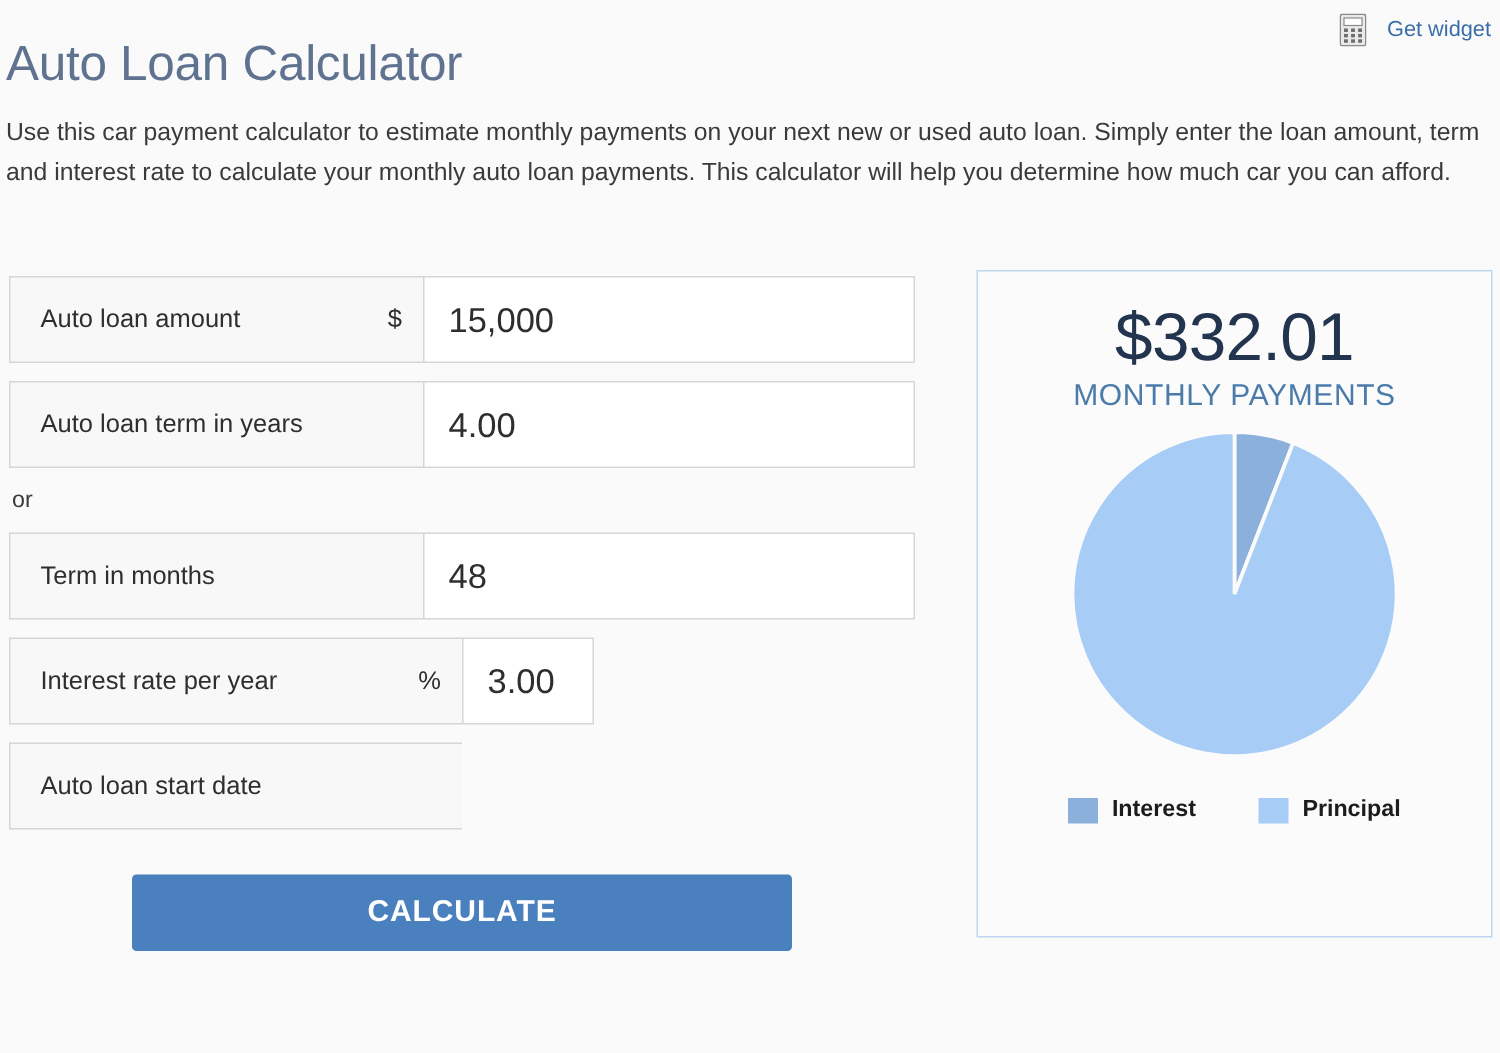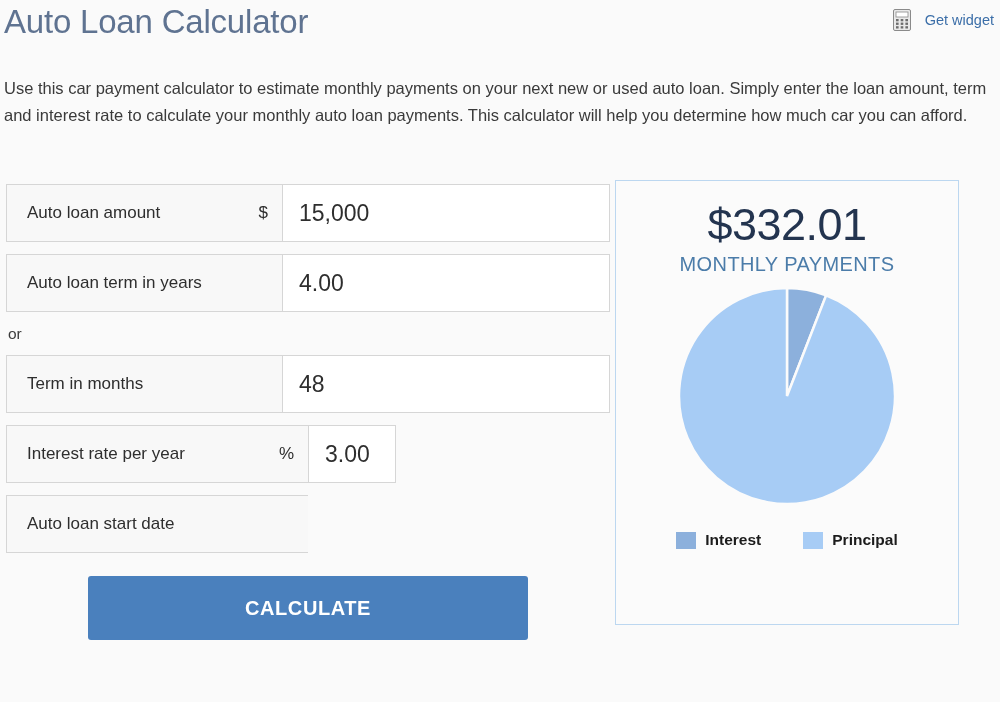--- a/index.html
+++ b/index.html
@@ -18,21 +18,21 @@
 
   
   #header {
     position: relative;
     padding: 0 0 0 4px;
     height: 48px;
   }
   #page-title {
     position: absolute;
     left: 4px;
-    top: 0;
+    top: 20px;
     font-size: 33px;
     font-weight: 400;
     color: #5f7391;
     letter-spacing: -0.2px;
     margin: 0;
     line-height: 44px;
   }
   #widget-link {
     position: absolute;
     right: 6px;
@@ -66,21 +66,21 @@
 
   
   #form-col {
     position: absolute;
     left: 6px;
     top: 184px;
     width: 604px;
   }
   #result-col {
     position: absolute;
-    left: 615px;
+    left: 651px;
     top: 180px;
     width: 344px;
     height: 445px;
     background: #fbfbfb;
     border: 1px solid #bcd7f0;
     box-sizing: border-box;
   }
 
   
   .field-row {
@@ -147,23 +147,23 @@
     font-size: 19px;
     font-weight: 700;
     letter-spacing: 0.3px;
     border-radius: 3px;
     cursor: pointer;
     font-family: "Liberation Sans", sans-serif;
     white-space: nowrap;
   }
   #calculate-button {
     display: block;
-    margin: 23px 0 0 82px;
+    margin: 30px 0 0 82px;
     width: 440px;
-    height: 64px;
+    height: 51px;
     background: #4a80bd;
     color: #ffffff;
     border: none;
     border-radius: 3px;
     font-size: 20px;
     font-weight: 700;
     letter-spacing: 0.6px;
     cursor: pointer;
     font-family: "Liberation Sans", sans-serif;
   }

